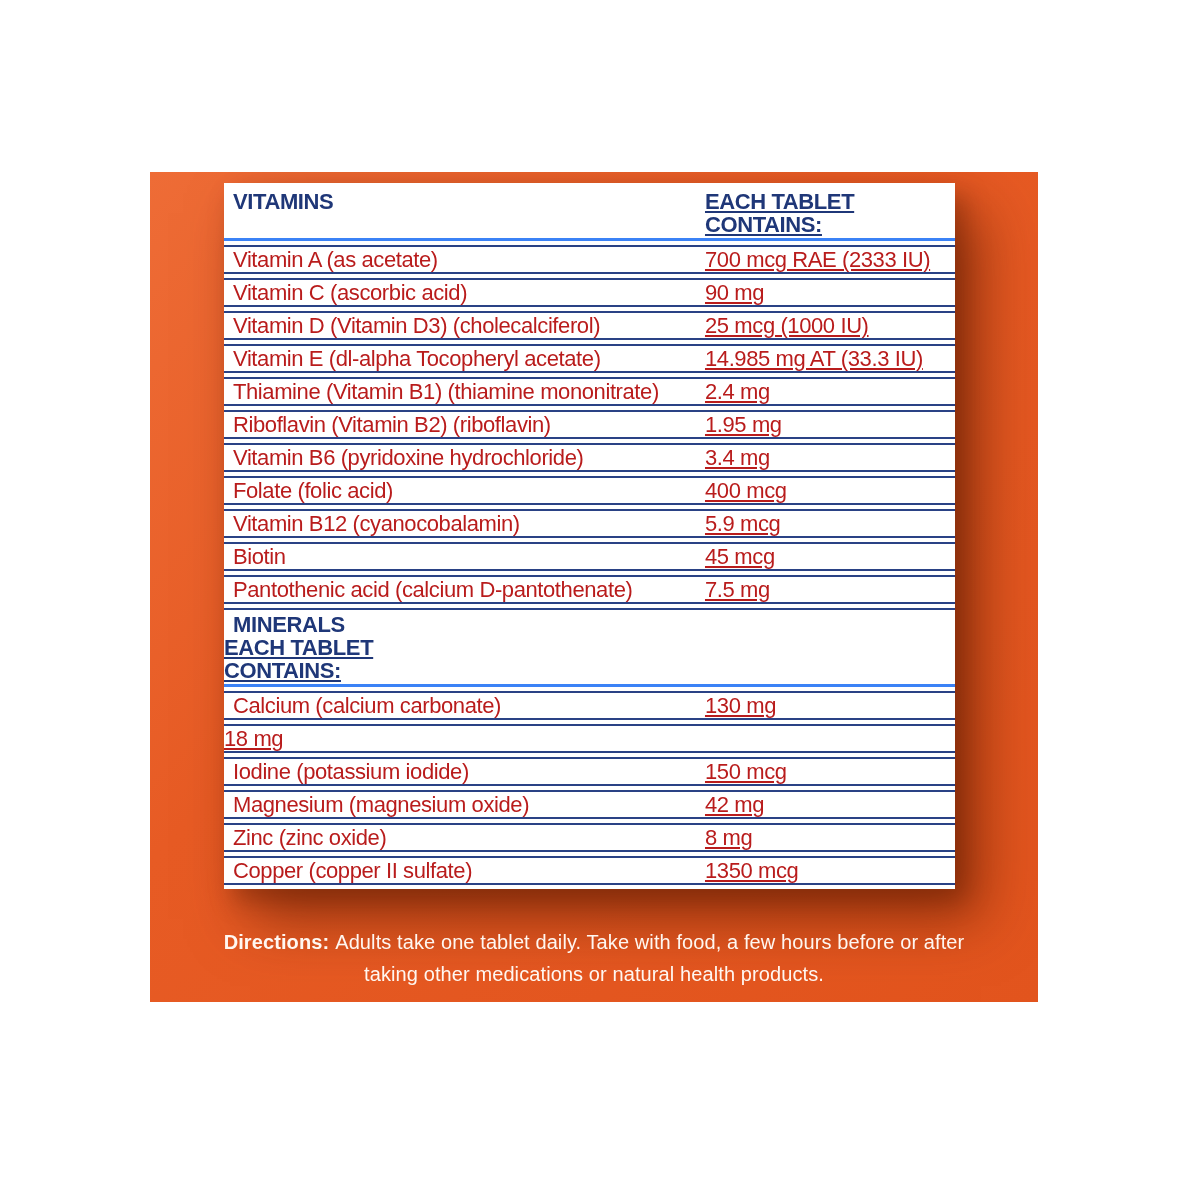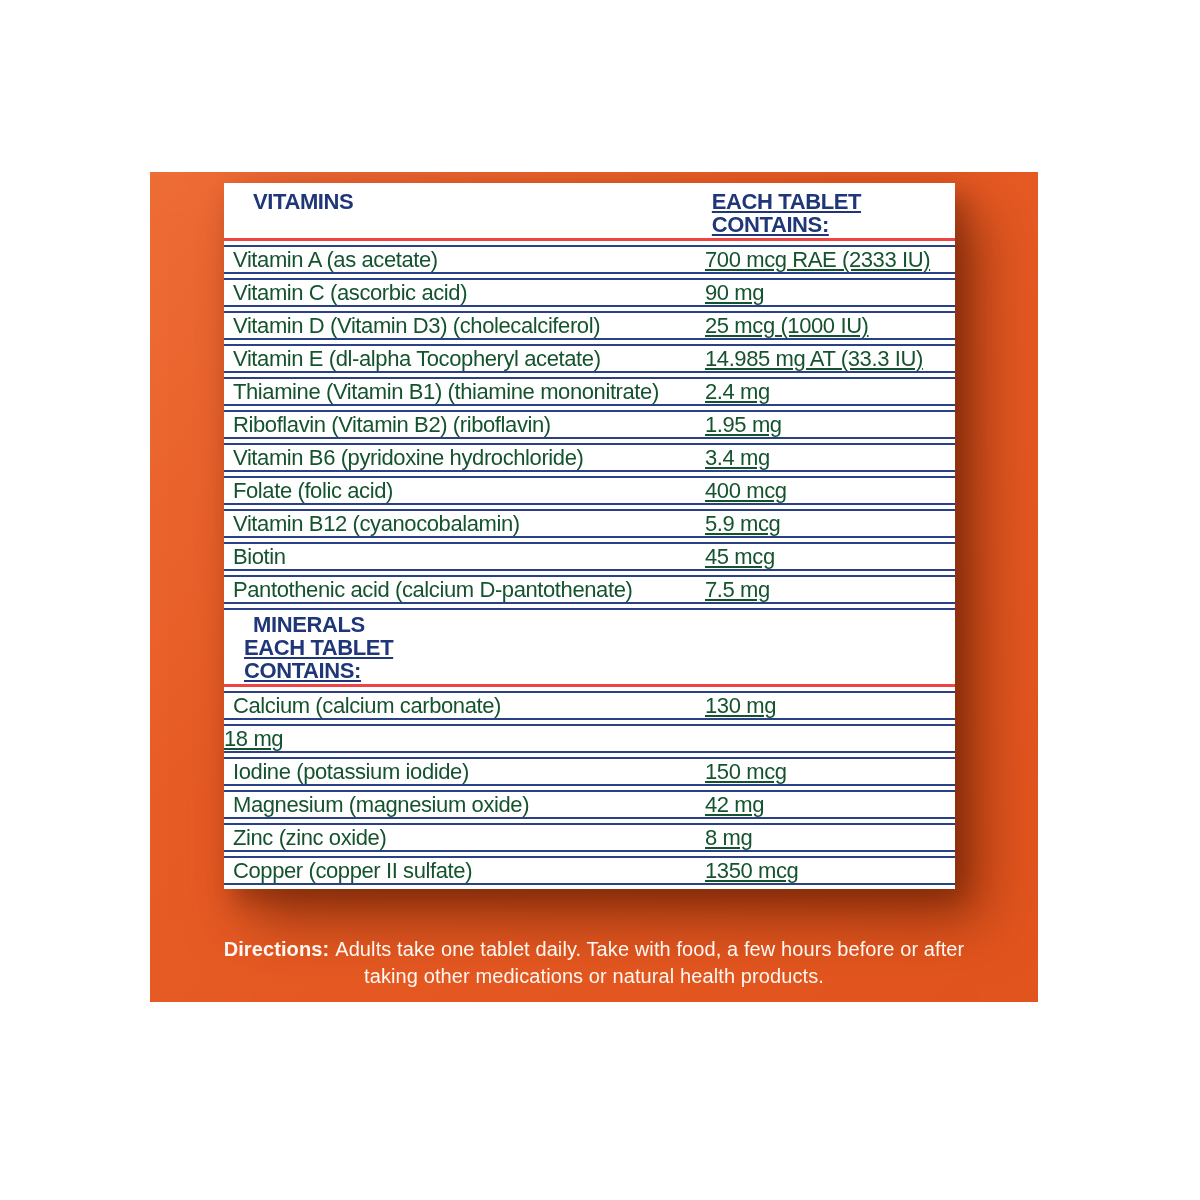--- a/index.html
+++ b/index.html
@@ -24,22 +24,22 @@
     background:#ffffff;
     box-shadow:26px 30px 55px rgba(92,26,2,0.58), 10px 12px 22px rgba(92,26,2,0.35);
     padding-bottom:4px;
     box-sizing:border-box;
   }
   .row{display:flex;}
   .cell{box-sizing:border-box;}
   .cell.label{width:65.8%;padding-left:9px;}
   .cell.value{width:34.2%;text-decoration:underline;}
   .hdr{
-    border-bottom:3px solid #ef4444;
-    padding-top:7px;padding-bottom:2px;padding-left:20px;
+    border-bottom:3px solid #3b82f6;
+    padding-top:7px;padding-bottom:2px;
   }
   .hdr .cell{
     font-weight:bold;
     font-size:22px;line-height:23px;
     color:#1f3778;
     letter-spacing:-0.4px;
   }
   .hdr.mid{
     margin-top:4px;
     border-top:2px solid #2a4285;
@@ -47,30 +47,30 @@
     flex-direction:column;
   }
   .data{
     margin-top:4px;
     border-top:2px solid #2a4285;
     border-bottom:2px solid #2a4285;
     padding-top:2px;padding-bottom:1px;
   }
   .data .cell{
     font-size:22px;line-height:22px;
-    color:#14532d;
+    color:#b91c1c;
     letter-spacing:-0.4px;
     white-space:nowrap;
   }
   .directions{
     position:absolute;
     left:0;right:0;bottom:12px;
     text-align:center;
     color:#fff7f1;
-    font-size:20px;line-height:27px;
+    font-size:20px;line-height:32px;
     letter-spacing:0.1px;
   }
   .directions .inner{
     max-width:742px;
     margin:0 auto;
   }
   .dir-title{font-weight:bold;margin-right:6px;}
 </style>
 </head>
 <body>

